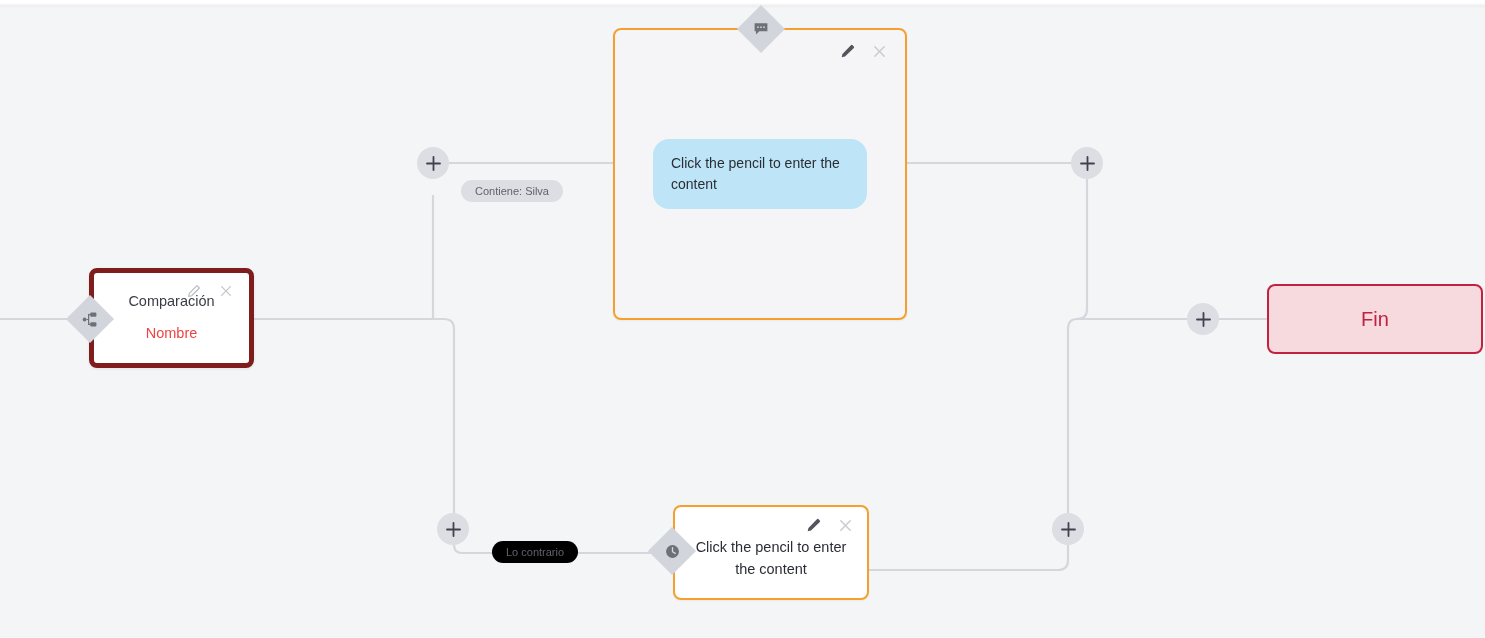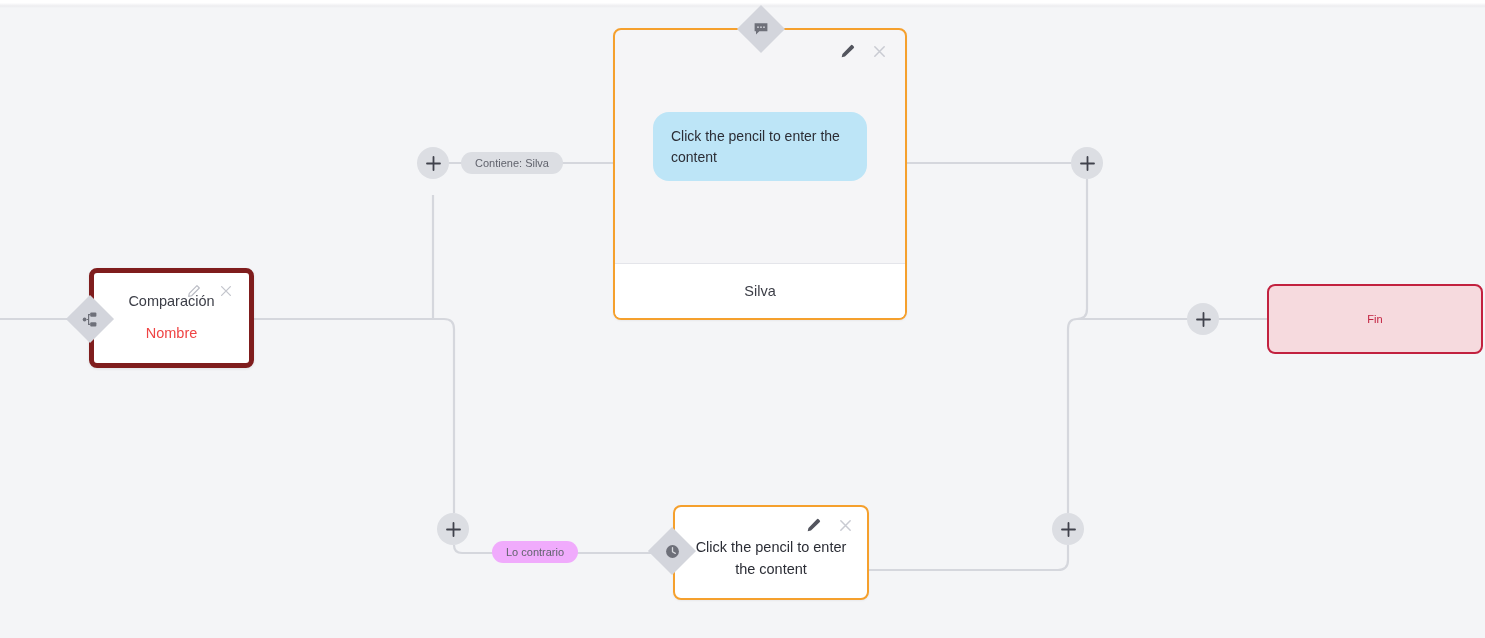--- a/index.html
+++ b/index.html
@@ -152,21 +152,21 @@
     margin-top: 12px;
   }
 
   
   .node-end {
     background: #f6dade;
     border: 2px solid #c2213f;
     display: flex;
     align-items: center;
     justify-content: center;
-    font-size: 11px;
+    font-size: 20px;
     color: #c2213f;
   }
 
   
   .card-actions {
     position: absolute;
     display: flex;
     align-items: center;
     gap: 14px;
     z-index: 6;
@@ -211,22 +211,22 @@
     display: flex;
     align-items: center;
     justify-content: center;
     font-size: 11px;
     color: #61636d;
     padding: 0 14px;
     box-sizing: border-box;
     white-space: nowrap;
     z-index: 4;
   }
-  .edge-label.grey { background: #dcdee3; }
-  .edge-label.white { background: #f0abfc; }
+  .edge-label.grey { background: #dcdee3; margin-top: 28px; }
+  .edge-label.white { background: #000000; }
 </style>
 </head>
 <body>
 
 <div id="canvas">
 
   <div class="top-strip"></div>
 
   <svg id="edges" viewBox="0 0 1485 638" xmlns="http://www.w3.org/2000/svg">
 
@@ -338,21 +338,20 @@
         <svg width="15" height="15" viewBox="0 0 16 16">
           <path d="M3 3 L13 13 M13 3 L3 13" stroke="#c9cbd2" stroke-width="1.6" stroke-linecap="round"></path>
         </svg>
       </span>
     </div>
 
     <div class="card-body">
       <div class="bubble">Click the pencil to enter the content</div>
     </div>
 
-    <div class="card-footer">Silva</div>
   </div>
 
   <div class="diamond" style="left:655px; top:534px;">
     <span class="dia-inner">
       <svg width="17" height="17" viewBox="0 0 17 17">
         <circle cx="8.5" cy="8.5" r="6.4" fill="#6e7079"></circle>
         <path d="M8.5 4.6 V8.8 L11.3 10.4" stroke="#d8dade" stroke-width="1.3" fill="none" stroke-linecap="round" stroke-linejoin="round"></path>
       </svg>
     </span>
   </div>

